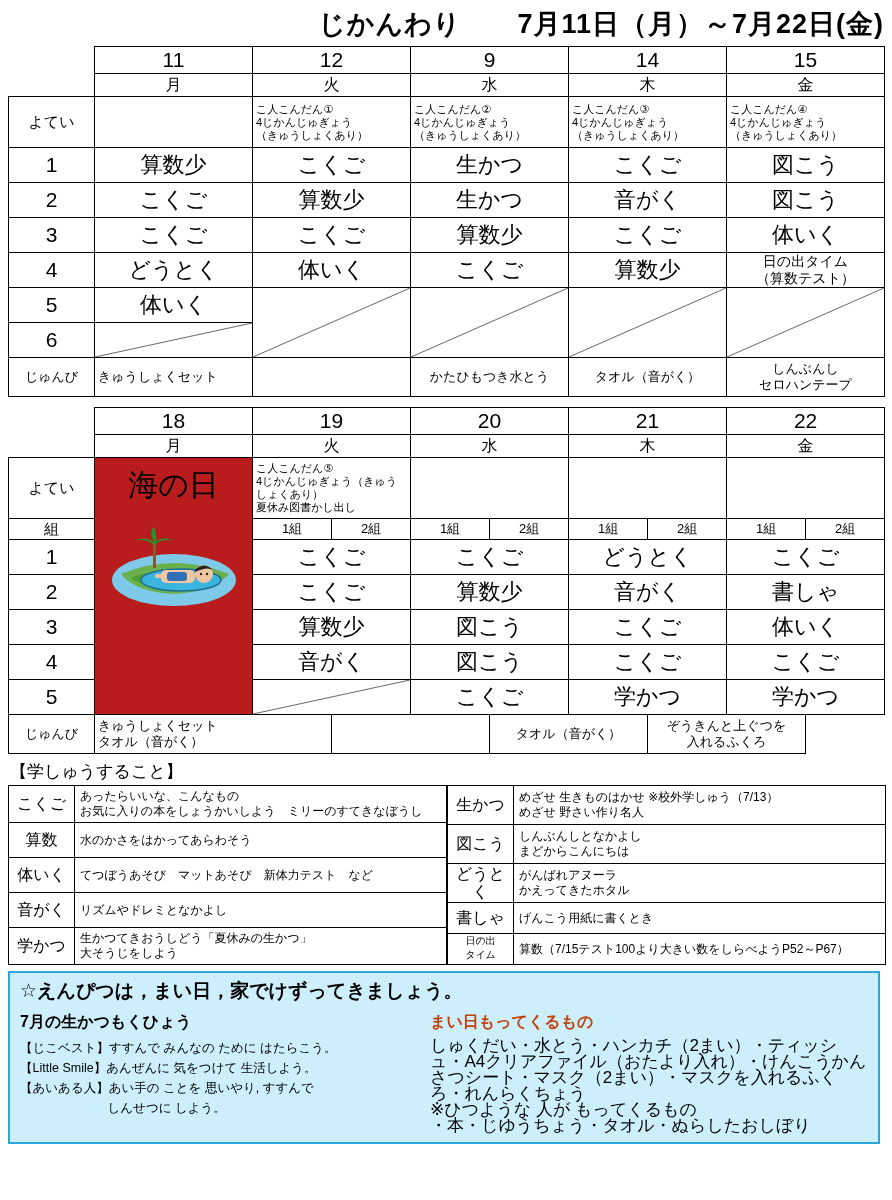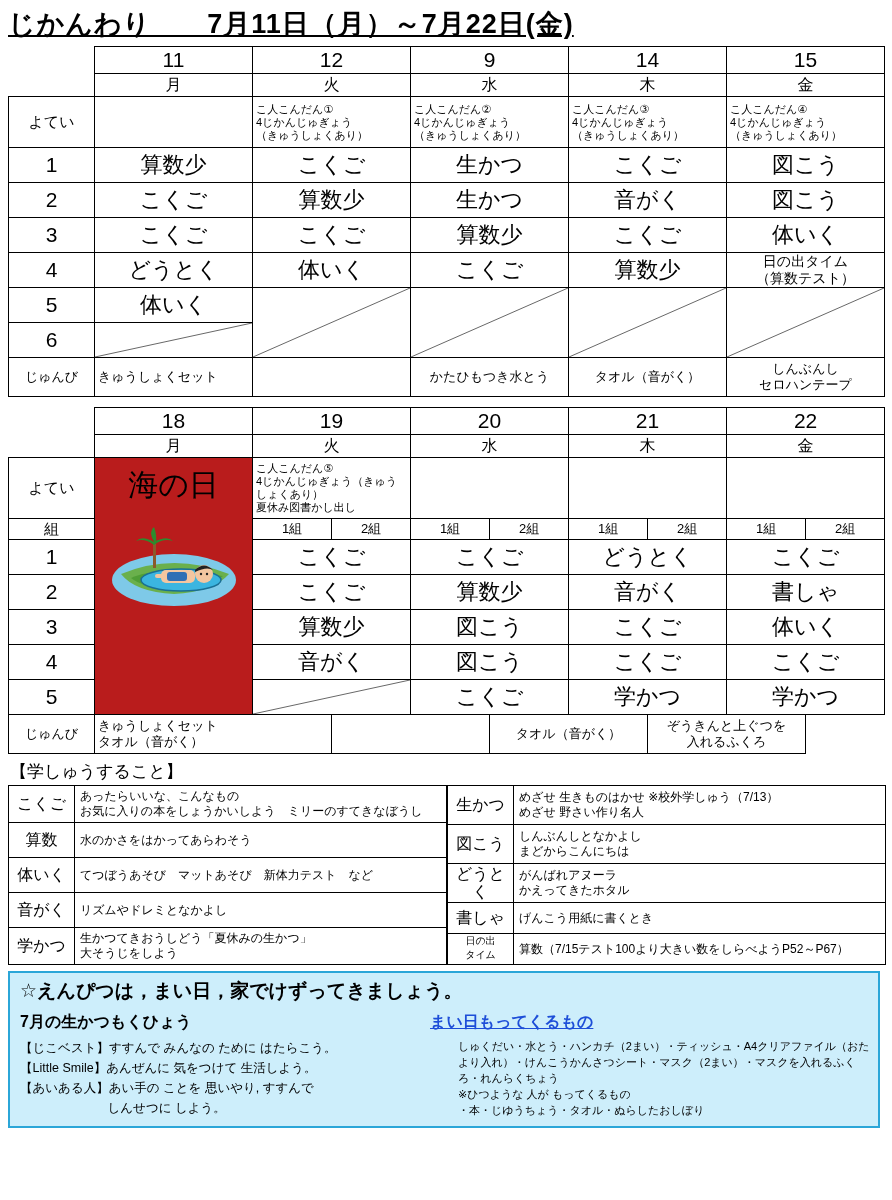--- a/index.html
+++ b/index.html
@@ -6,27 +6,26 @@
   body{
     width:892px;height:1200px;
     background:#ffffff;
     font-family:"Liberation Sans","DejaVu Sans",sans-serif;
     color:#000;
     overflow:hidden;
   }
   .page{position:relative;width:892px;height:1200px;box-sizing:border-box;padding:4px 8px 0 8px;}
 
   .title{
-    text-align:left;
+    text-align:right;
     font-size:27px;
     font-weight:bold;
     letter-spacing:1px;
     margin:2px 0 4px 0;
     white-space:nowrap;
-    text-decoration:underline;
   }
 
   table{border-collapse:collapse;table-layout:fixed;width:876px;}
   td,th{border:1px solid #000;padding:0;text-align:center;vertical-align:middle;font-weight:normal;}
 
   
   .wk .c0{width:86px;}
   .wk .cday{width:158px;}
 
   .dnum{font-size:21px;line-height:26px;height:26px;}
@@ -85,23 +84,23 @@
     box-sizing:border-box;
   }
   .band-title{
     font-size:19px;font-weight:bold;padding:5px 8px 4px 10px;
   }
   .band-cols{display:flex;}
   .band-col{box-sizing:border-box;padding:4px 8px 8px 10px;}
   .band-col.left{width:410px;}
   .band-col.right{width:458px;}
   .bc-title{font-size:16px;font-weight:bold;margin-bottom:5px;}
-  .bc-title.red{color:#1d4ed8;text-decoration:underline;}
+  .bc-title.red{color:#c2410c;}
   .bc-line{font-size:12.5px;line-height:20px;}
-  .bc-p{font-size:11px;line-height:16px;margin-left:28px;}
+  .bc-p{font-size:17px;line-height:16px;}
 </style>
 </head>
 <body>
 
 <div class="page">
 
   <div class="title">じかんわり　　7月11日（月）～7月22日(金)</div>
 
   <table class="wk">
     <colgroup>

